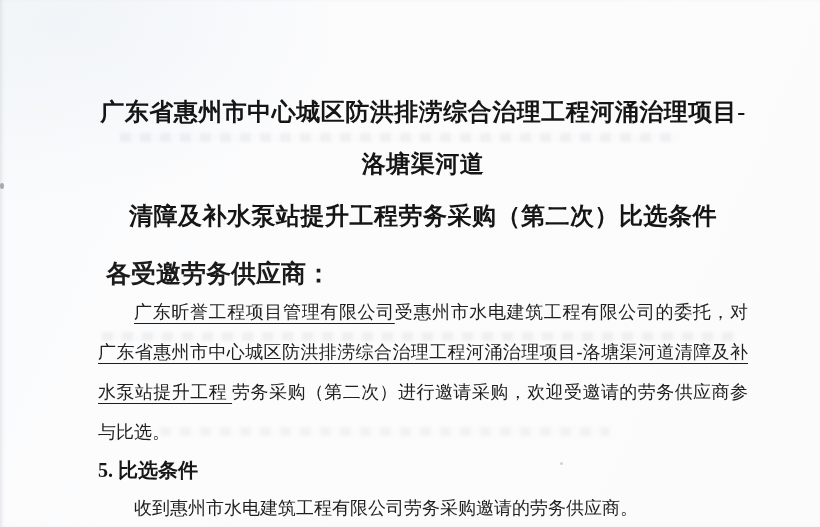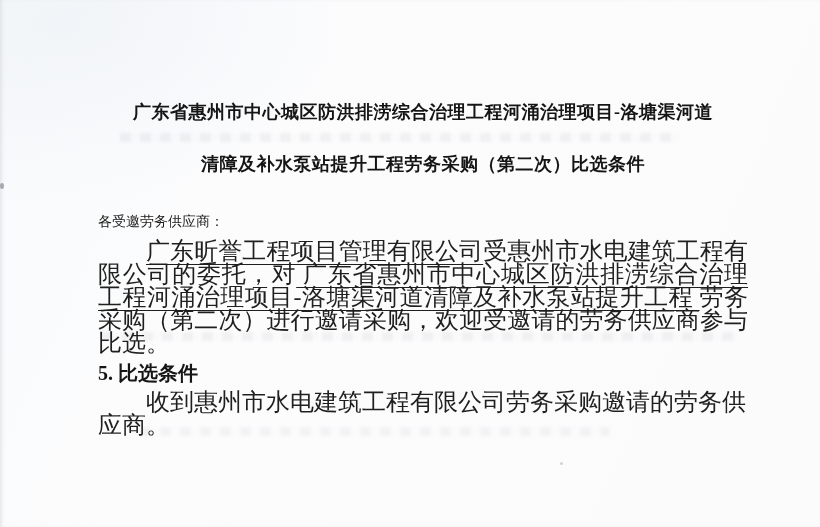--- a/index.html
+++ b/index.html
@@ -16,39 +16,39 @@
     color: #1f1f1f;
   }
   .doc {
     position: absolute;
     left: 98px;
     right: 72px;
     top: 0;
   }
   .title {
     margin: 86px 0 0 0;
-    font-size: 18px;
+    font-size: 24px;
     font-weight: bold;
     color: #151515;
     text-align: center;
     line-height: 52px;
     letter-spacing: 0.5px;
   }
   .title-line { display: block; }
   .salutation {
-    margin: 16px 0 0 0;
-    font-size: 14px;
-    font-weight: normal;
+    margin: 16px 0 0 8px;
+    font-size: 25px;
+    font-weight: bold;
     line-height: 32px;
     color: #1b1b1b;
   }
   .para {
     margin: 2px 0 0 0;
-    font-size: 24px;
-    line-height: 23px;
+    font-size: 18px;
+    line-height: 40px;
   }
   .indent { text-indent: 2em; }
   .justify { text-align: justify; text-justify: inter-ideograph; }
   .heading {
     margin: 2px 0 0 0;
     font-size: 20px;
     font-weight: bold;
     line-height: 32px;
     color: #161616;
   }

